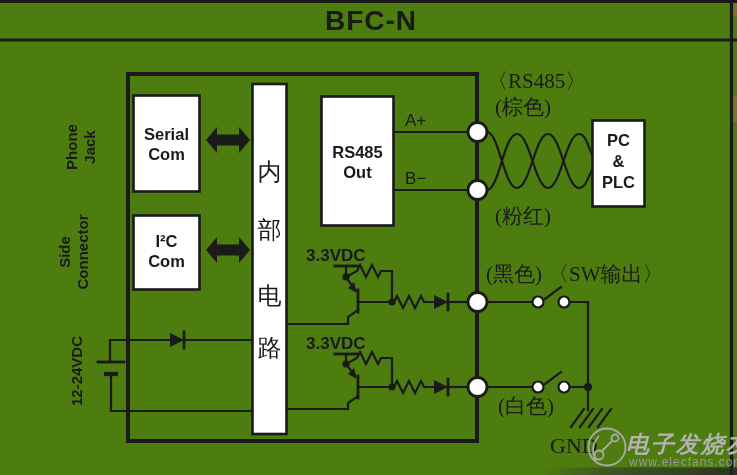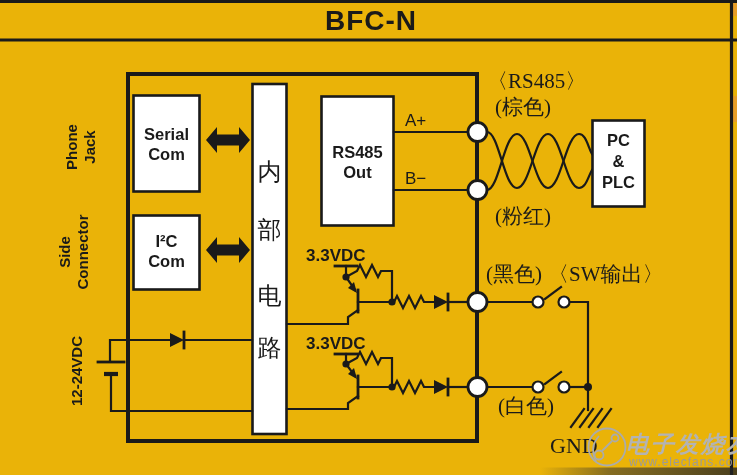--- a/index.html
+++ b/index.html
@@ -1,16 +1,16 @@
 <!DOCTYPE html>
 <html><head>
 <meta charset="utf-8">
 <style>
   html,body { margin:0; padding:0; background:#ffffff; }
-  .stage { position:relative; width:737px; height:475px; background:#eab308; overflow:hidden;
+  .stage { position:relative; width:737px; height:475px; background:#4d7c0f; overflow:hidden;
            font-family:"Liberation Sans", sans-serif; }
   svg text { fill:#1a1a1a; }
   .w    { stroke:#1a1a1a; fill:none; stroke-width:2.2; stroke-linecap:square; }
   .w3   { stroke:#1a1a1a; fill:none; stroke-width:2.8; stroke-linecap:square; }
   .box  { stroke:#1a1a1a; fill:#ffffff; stroke-width:2.6; }
   .mainbox { stroke:#1a1a1a; fill:none; stroke-width:4; }
   .bline{ stroke:#1a1a1a; stroke-width:3.2; }
   .blk  { fill:#1a1a1a; stroke:none; }
   .dot  { fill:#1a1a1a; stroke:none; }
   .term { fill:#ffffff; stroke:#1a1a1a; stroke-width:2.8; }

